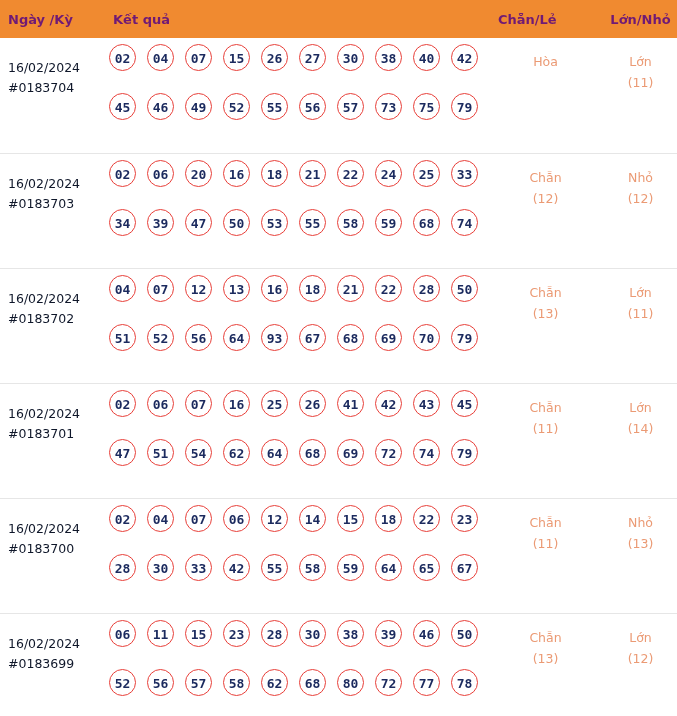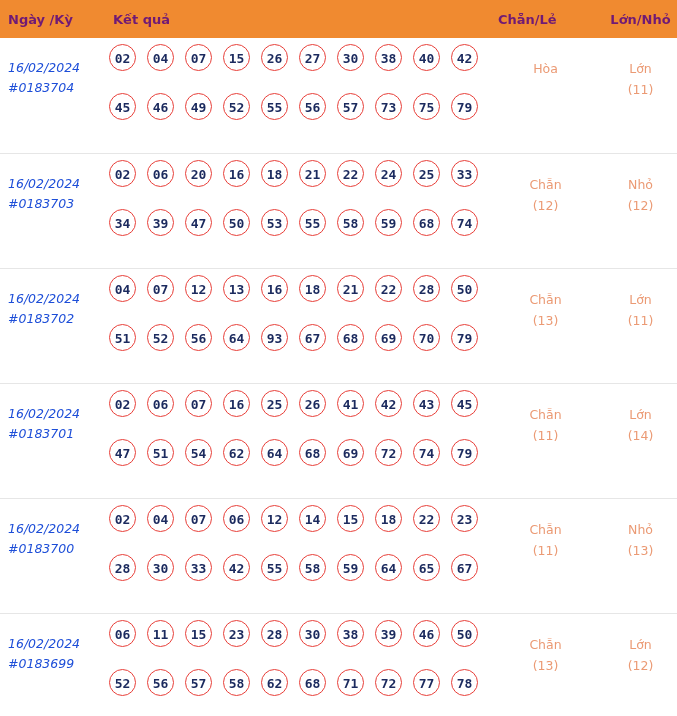--- a/index.html
+++ b/index.html
@@ -43,25 +43,24 @@
     height: 115px;
   }
   tbody tr:last-child { border-bottom: none; }
   tbody td {
     padding: 0;
     vertical-align: top;
   }
   .date-cell {
     padding-top: 20px;
     padding-left: 8px;
-    color: #1d4ed8;
+    color: #0f172a;
     font-size: 12.5px;
     line-height: 20px;
     white-space: nowrap;
-    font-style: italic;
   }
   .date-line  { display: block; }
   .draw-line  { display: block; }
 
   .result-cell {
     padding-top: 6px;
     padding-left: 6px;
   }
   .ball-row {
     display: block;
@@ -77,21 +76,21 @@
     border: 1.4px solid #e8403a;
     border-radius: 50%;
     text-align: center;
     color: #1b2a5e;
     font-family: "DejaVu Sans Mono", "Liberation Mono", monospace;
     font-size: 13px;
     font-weight: bold;
     box-sizing: border-box;
   }
   .verdict-cell {
-    padding-top: 20px;
+    padding-top: 13px;
     text-align: center;
     color: #eb9a74;
     font-size: 12.5px;
     line-height: 21px;
   }
   .verdict-label { display: block; }
   .verdict-count { display: block; }
 </style>
 </head>
 <body>
@@ -196,21 +195,21 @@
           <span class="verdict-count">(13)</span>
         </td>
       </tr>
       <tr>
         <td class="date-cell">
           <span class="date-line">16/02/2024</span>
           <span class="draw-line">#0183699</span>
         </td>
         <td class="result-cell">
           <span class="ball-row"><span class="ball">06</span><span class="ball">11</span><span class="ball">15</span><span class="ball">23</span><span class="ball">28</span><span class="ball">30</span><span class="ball">38</span><span class="ball">39</span><span class="ball">46</span><span class="ball">50</span></span>
-          <span class="ball-row"><span class="ball">52</span><span class="ball">56</span><span class="ball">57</span><span class="ball">58</span><span class="ball">62</span><span class="ball">68</span><span class="ball">71</span><span class="ball">72</span><span class="ball">77</span><span class="ball">78</span></span>
+          <span class="ball-row"><span class="ball">52</span><span class="ball">56</span><span class="ball">57</span><span class="ball">58</span><span class="ball">62</span><span class="ball">68</span><span class="ball">80</span><span class="ball">72</span><span class="ball">77</span><span class="ball">78</span></span>
         </td>
         <td class="verdict-cell">
           <span class="verdict-label">Chẵn</span>
           <span class="verdict-count">(13)</span>
         </td>
         <td class="verdict-cell">
           <span class="verdict-label">Lớn</span>
           <span class="verdict-count">(12)</span>
         </td>
       </tr>

